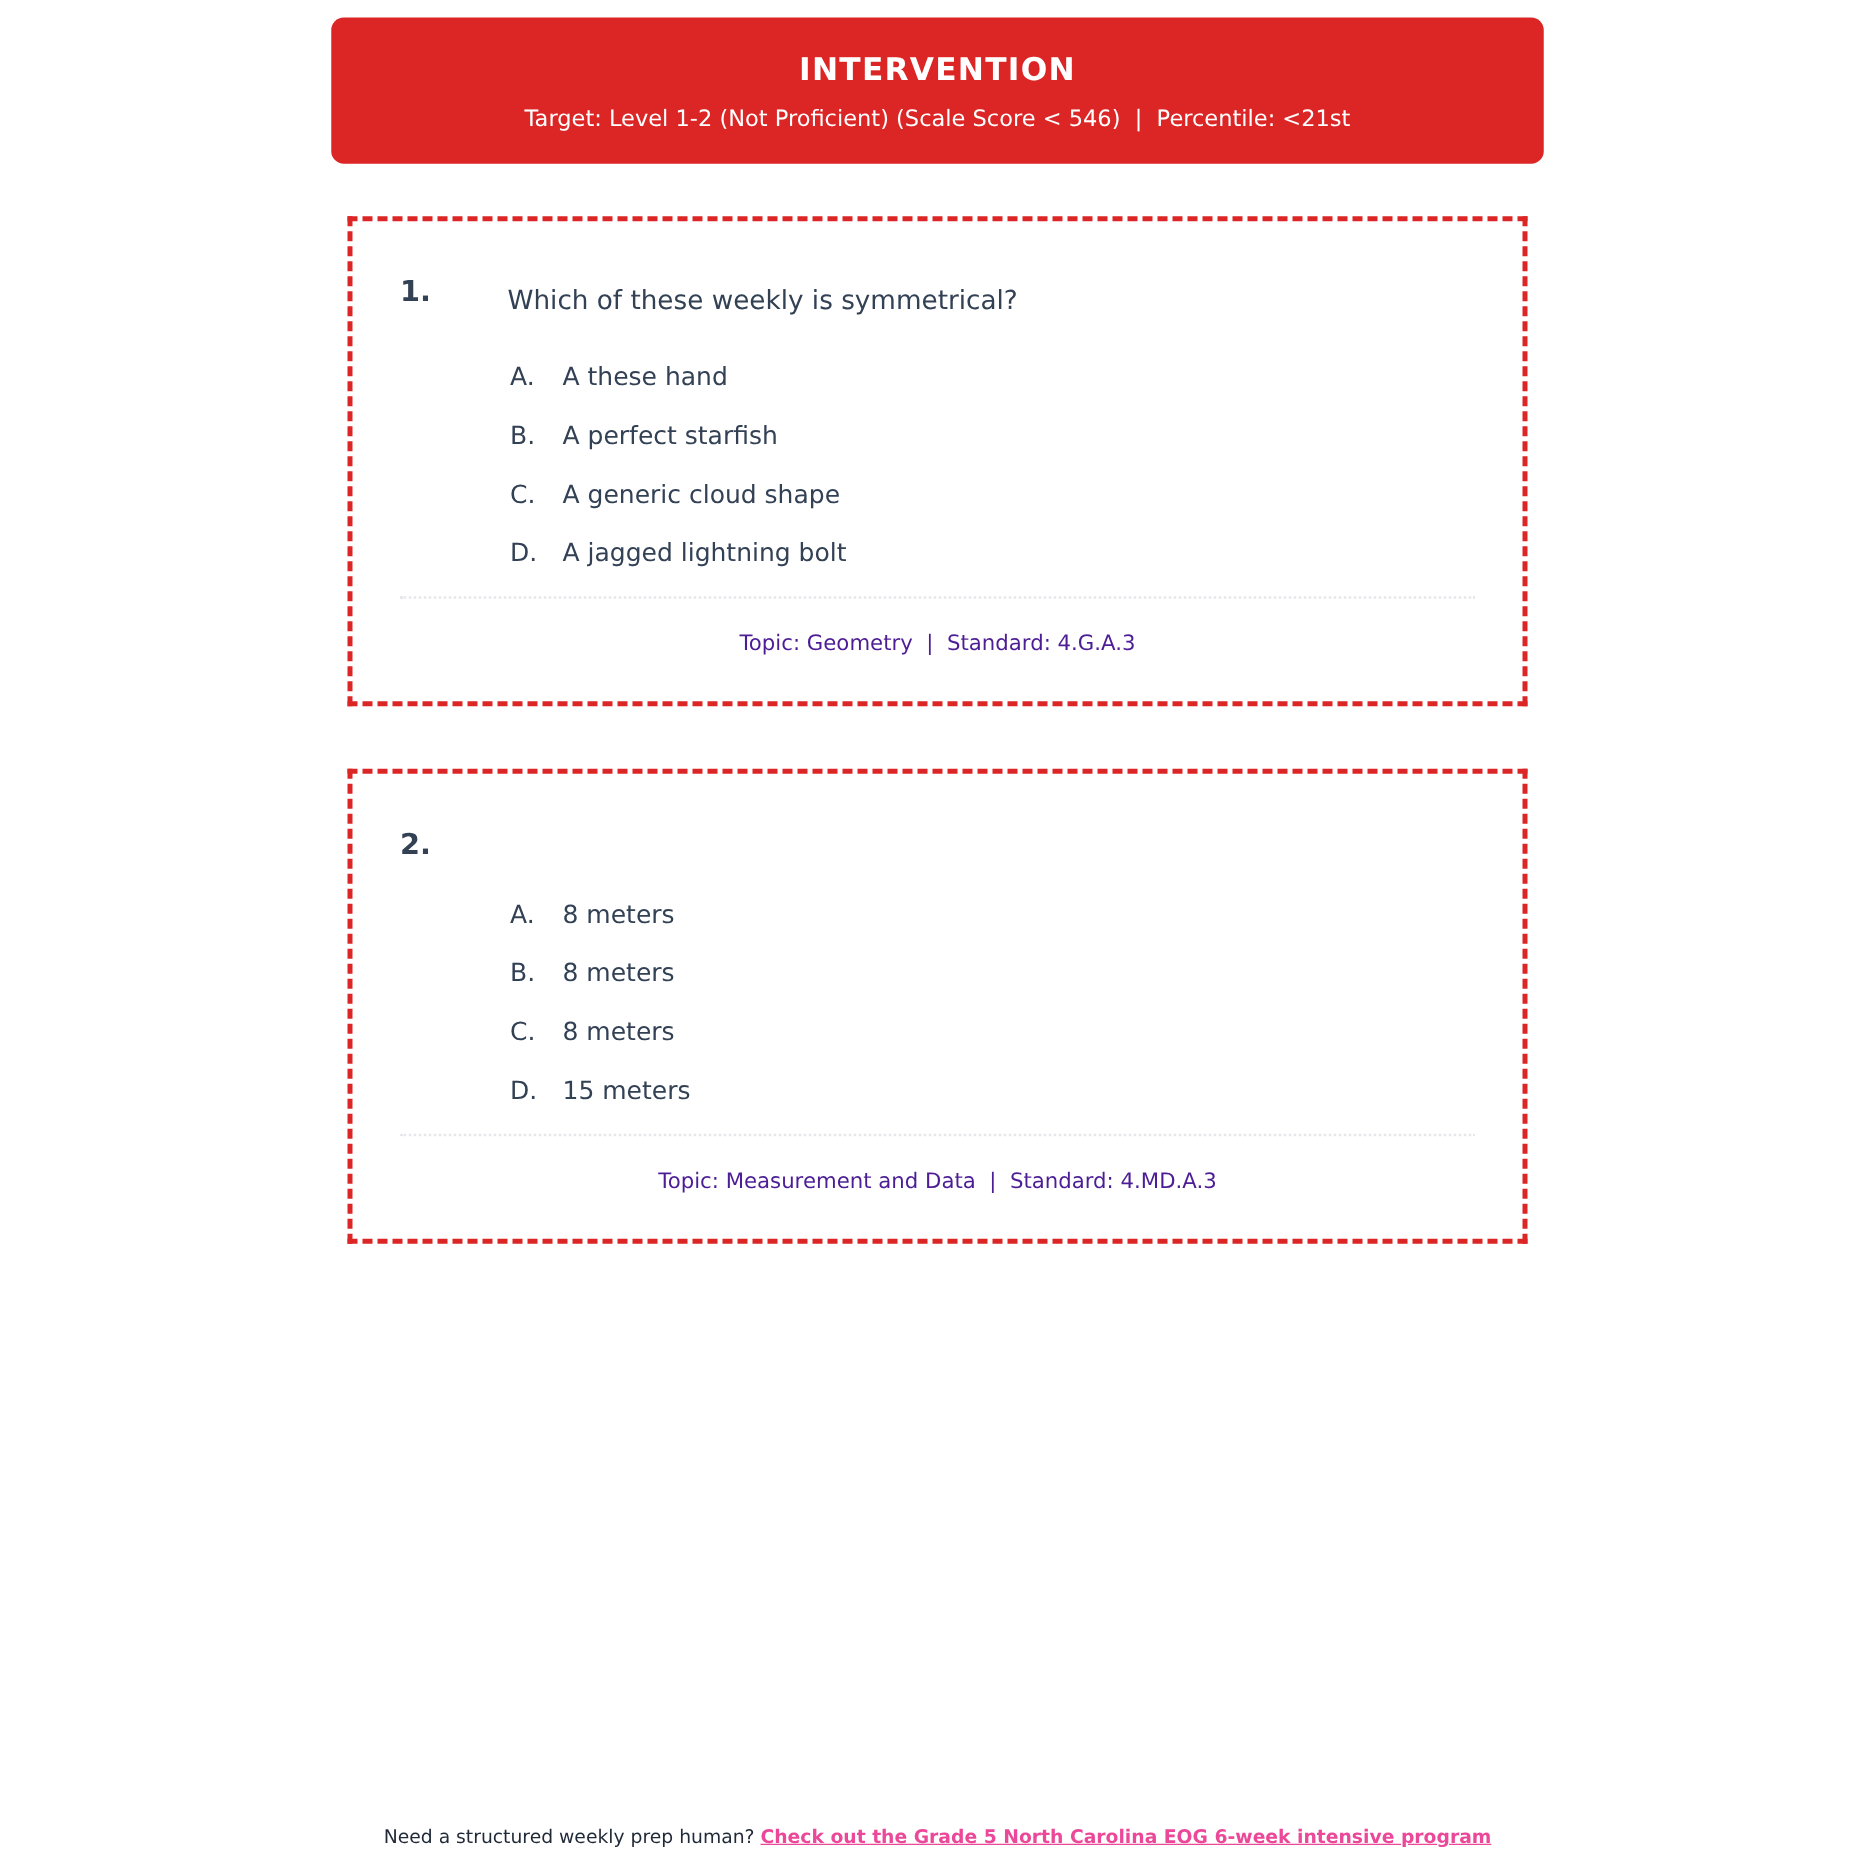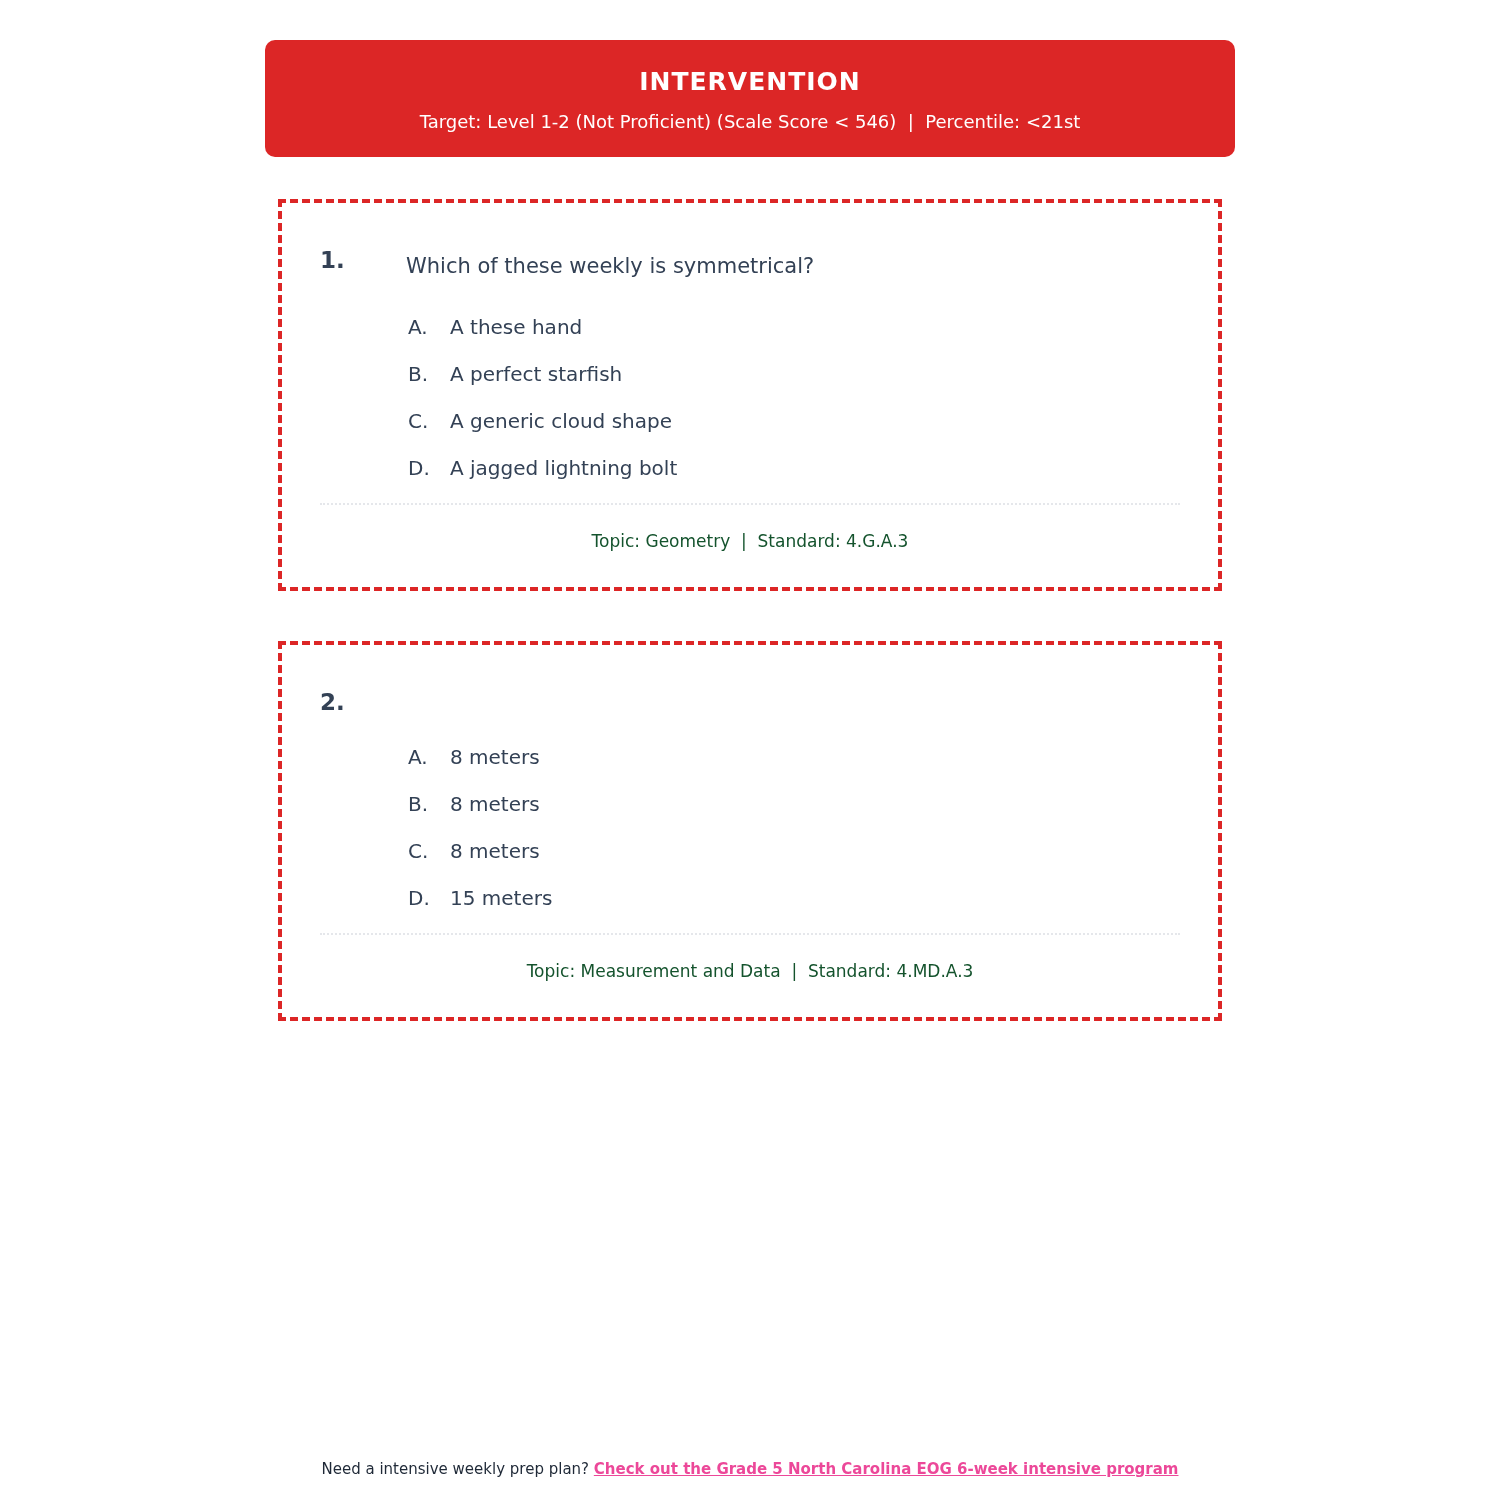--- a/index.html
+++ b/index.html
@@ -4,22 +4,22 @@
 <style>
   * { margin: 0; padding: 0; box-sizing: border-box; }
   html, body { width: 1500px; height: 1500px; background: #ffffff; }
   body {
     font-family: "DejaVu Sans", "Liberation Sans", sans-serif;
     color: #334155;
     position: relative;
   }
   .container {
     width: 970px;
-    margin: 16px auto;
-    padding-top: 24px;
+    margin: 0 auto;
+    padding-top: 14px;
   }
   
   .banner {
     background: #dc2626;
     border-radius: 10px;
     text-align: center;
     padding: 27px 20px 25px;
   }
   .banner-title {
     color: #ffffff;
@@ -75,21 +75,21 @@
   }
   .opt-text { flex: 1; }
   .divider {
     border: none;
     border-top: 2px dotted #e5e7eb;
     margin: 20px 0 0;
   }
   .topic-line {
     margin-top: 26px;
     text-align: center;
-    color: #14532d;
+    color: #4c1d95;
     font-size: 17px;
     white-space: pre-wrap;
   }
   
   .page-footer {
     position: absolute;
     bottom: 22px;
     left: 0;
     width: 100%;
     text-align: center;
@@ -162,14 +162,14 @@
         <span class="opt-text">15 meters</span>
       </li>
     </ul>
     <div class="divider"></div>
     <div class="topic-line">Topic: Measurement and Data  |  Standard: 4.MD.A.3</div>
   </section>
 
 </div>
 
 <footer class="page-footer">
-  <span>Need a intensive weekly prep plan? </span><a class="footer-link" href="#">Check out the Grade 5 North Carolina EOG 6-week intensive program</a>
+  <span>Need a structured weekly prep human? </span><a class="footer-link" href="#">Check out the Grade 5 North Carolina EOG 6-week intensive program</a>
 </footer>
 
 </body></html>

